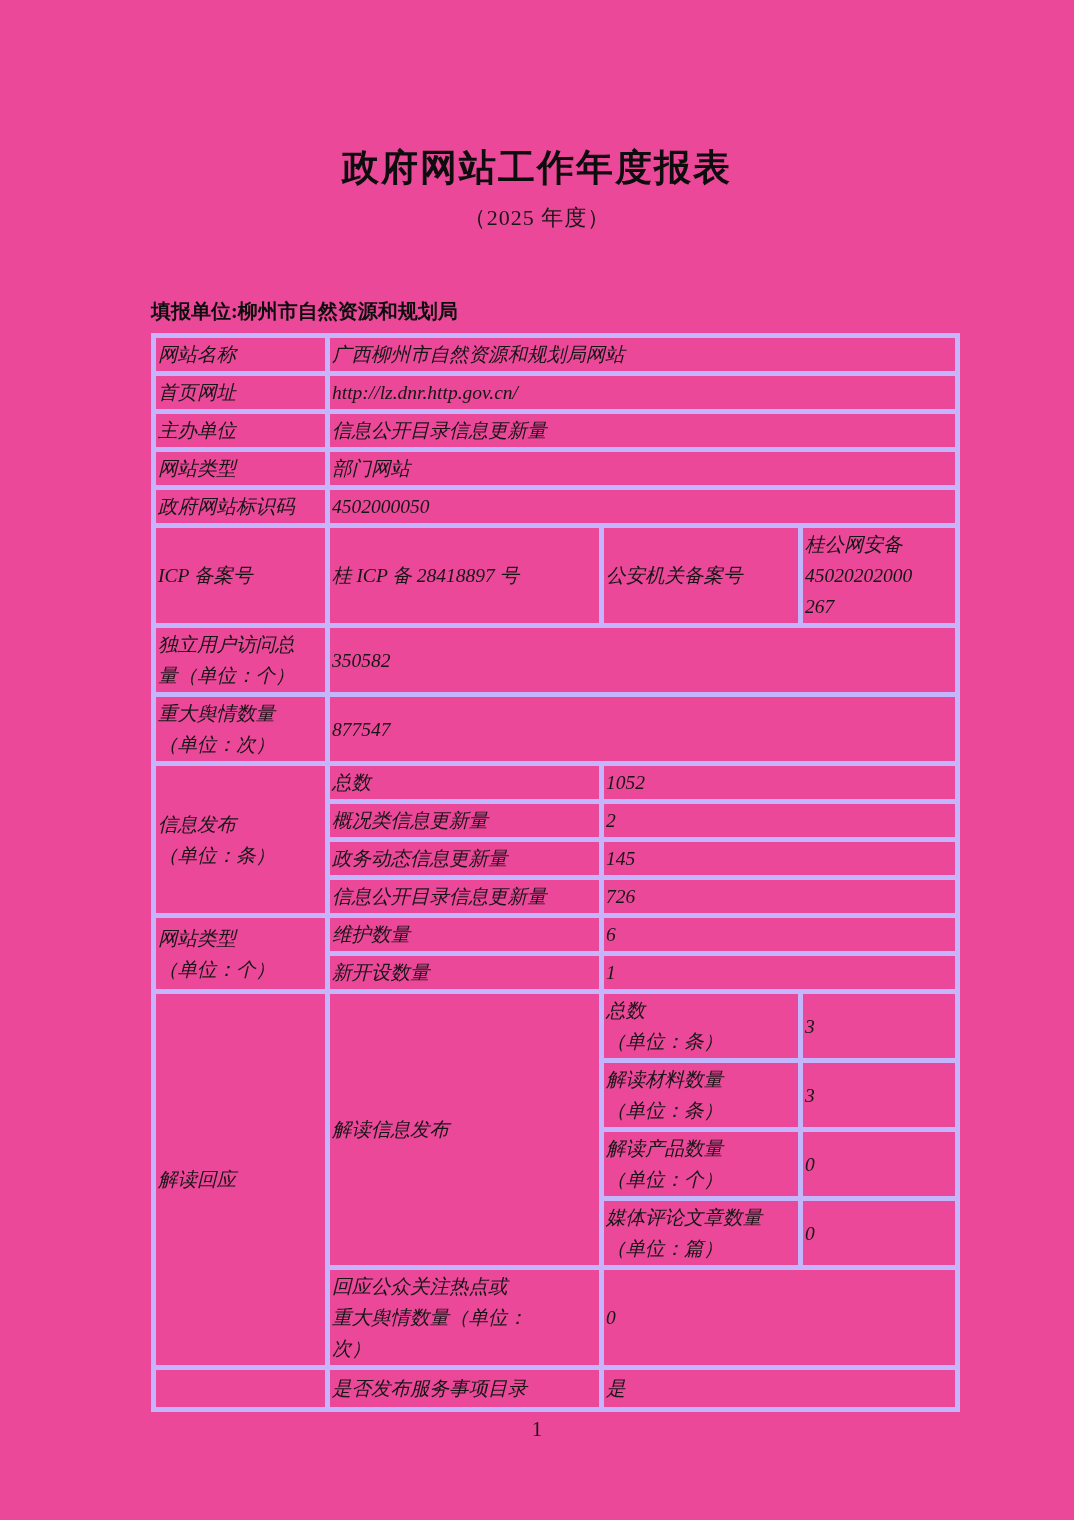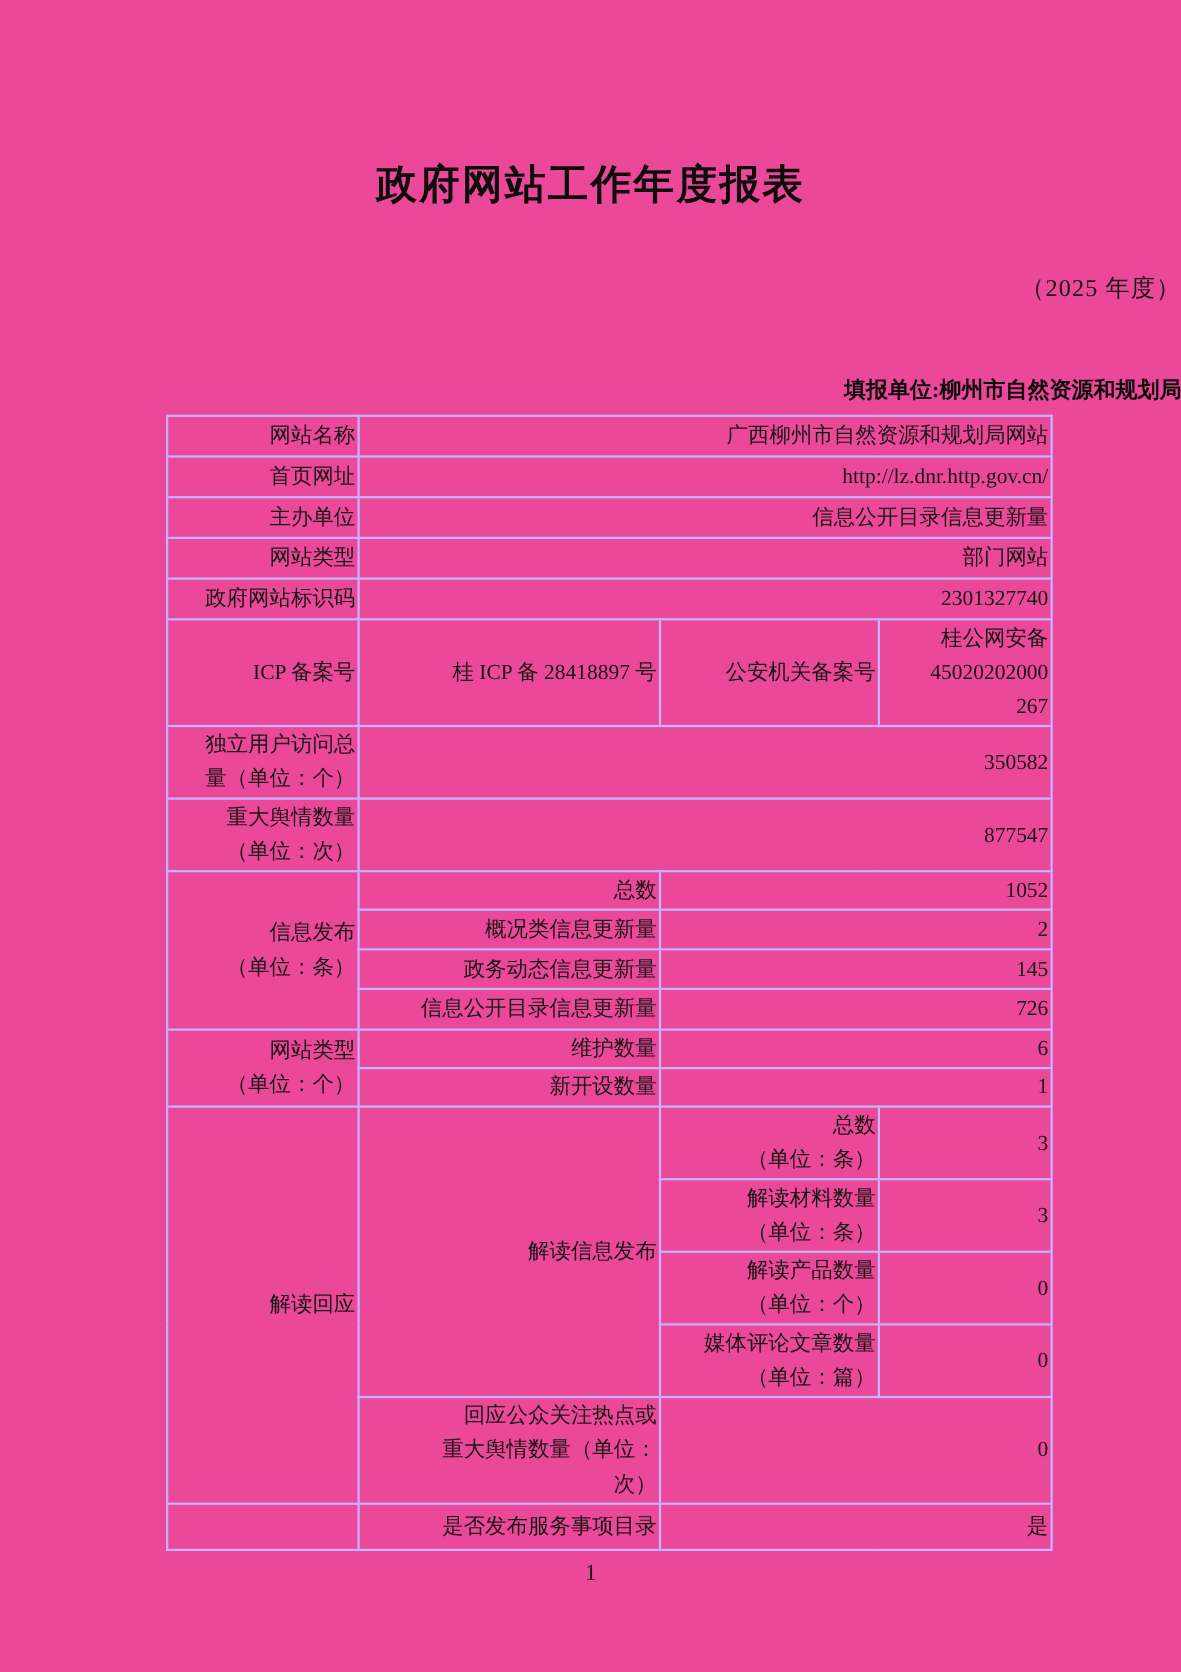--- a/index.html
+++ b/index.html
@@ -21,51 +21,51 @@
   .doc-title {
     text-align: center;
     font-family: "Liberation Sans", "DejaVu Sans", sans-serif;
     font-weight: 700;
     font-size: 37px;
     line-height: 40px;
     letter-spacing: 2px;
     color: #0d0d0d;
   }
   .doc-subtitle {
-    text-align: right;
+    text-align: center;
     font-size: 22px;
     line-height: 28px;
-    margin-top: 60px;
+    margin-top: 16px;
     letter-spacing: 1px;
     color: #161616;
   }
   .report-unit {
     margin: 66px 0 9px 151px;
     font-size: 20px;
     line-height: 26px;
     font-weight: 700;
     color: #0d0d0d;
-    text-align: right;
   }
   table.report-table {
     border-collapse: collapse;
     table-layout: fixed;
     margin-left: 151px;
     width: 804px;
   }
   table.report-table td {
-    border: 2px solid #c4b5fd;
-    text-align: right;
+    border: 5px solid #c4b5fd;
+    text-align: left;
     vertical-align: middle;
     font-size: 19.5px;
     line-height: 31px;
     white-space: pre-line;
     padding: 1px 2px;
     box-sizing: border-box;
     color: #161616;
+    font-style: italic;
   }
   .col-a { width: 174px; }
   .col-b { width: 274px; }
   .col-c { width: 199px; }
   .col-d { width: 157px; }
   tr.h37 { height: 37px; }
   tr.h96 { height: 96px; }
   tr.h69 { height: 66px; }
   tr.h34 { height: 34px; }
   tr.h36 { height: 36px; }
@@ -111,21 +111,21 @@
       <tr class="h37">
         <td>主办单位</td>
         <td colspan="3">信息公开目录信息更新量</td>
       </tr>
       <tr class="h37">
         <td>网站类型</td>
         <td colspan="3">部门网站</td>
       </tr>
       <tr class="h37">
         <td>政府网站标识码</td>
-        <td colspan="3">2301327740</td>
+        <td colspan="3">4502000050</td>
       </tr>
       <tr class="h96">
         <td>ICP 备案号</td>
         <td>桂 ICP 备 28418897 号</td>
         <td>公安机关备案号</td>
         <td>桂公网安备
 45020202000
 267</td>
       </tr>
       <tr class="h69">

